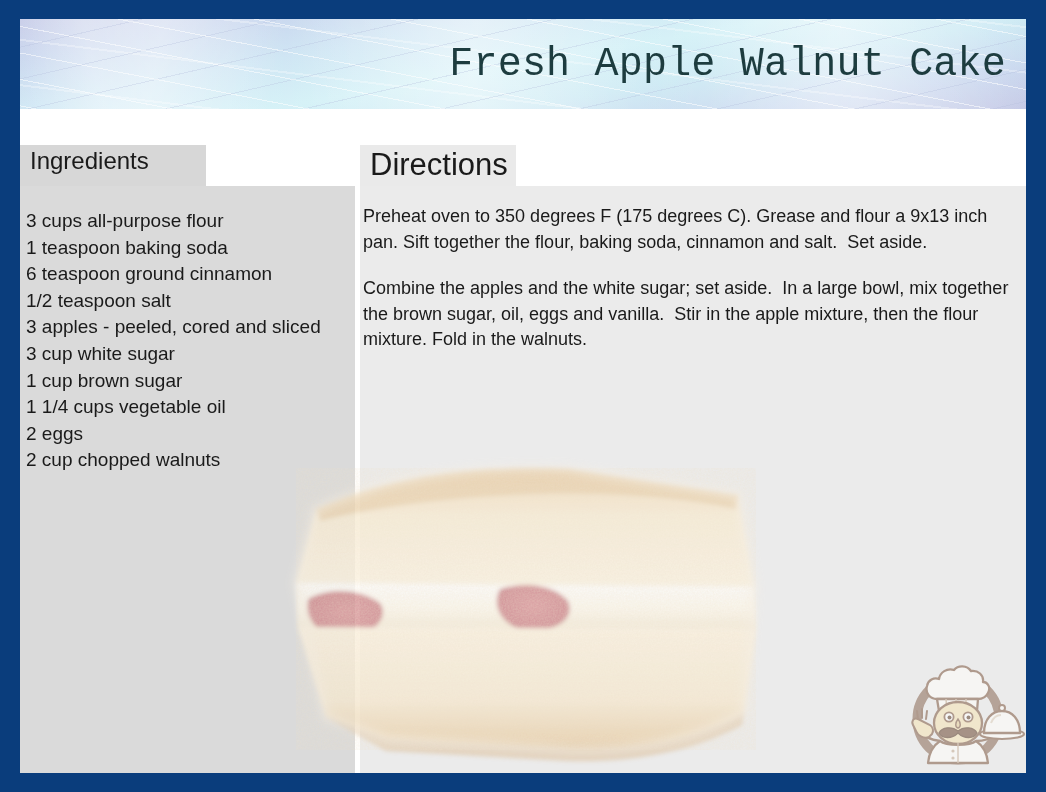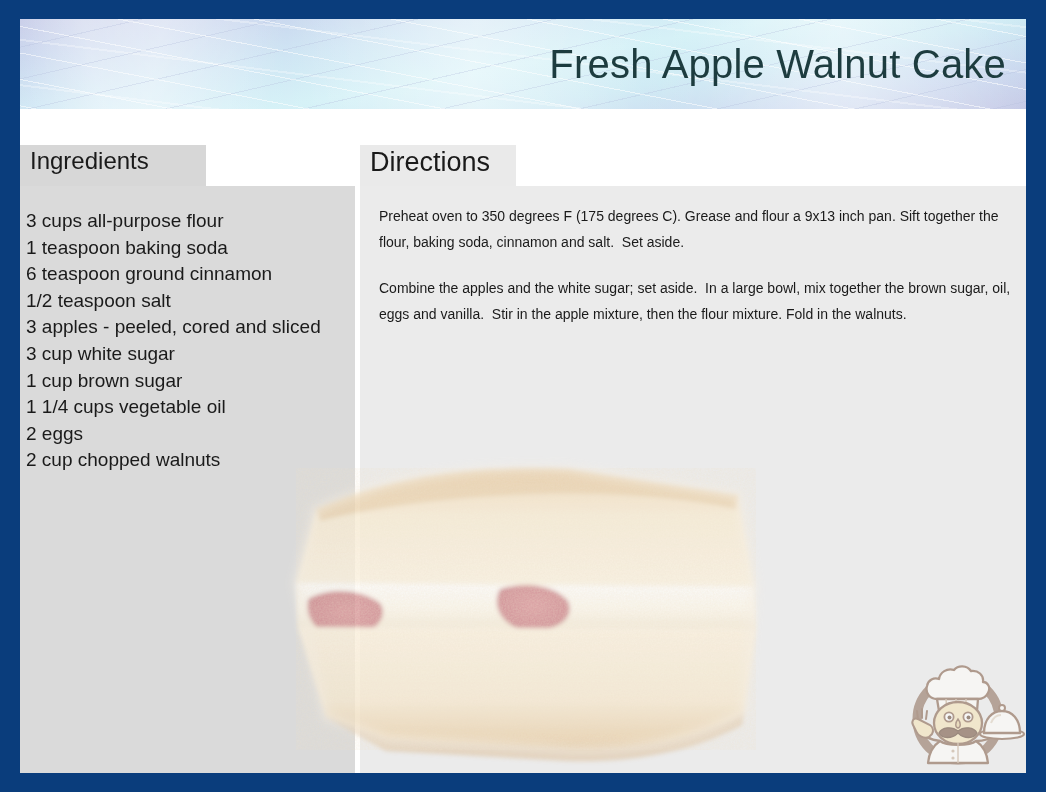--- a/index.html
+++ b/index.html
@@ -36,20 +36,21 @@
     position: absolute;
     left: 0px;
     top: 0px;
     width: 1006px;
     height: 90px;
     background:
       linear-gradient(99deg, rgba(255,255,255,0.00) 0%, rgba(255,255,255,0.35) 14%, rgba(255,255,255,0.0) 26%, rgba(255,255,255,0.30) 45%, rgba(255,255,255,0.0) 62%, rgba(255,255,255,0.28) 80%, rgba(255,255,255,0.0) 100%),
       linear-gradient(-101deg, rgba(255,255,255,0.00) 0%, rgba(255,255,255,0.30) 18%, rgba(255,255,255,0.0) 33%, rgba(255,255,255,0.26) 55%, rgba(255,255,255,0.0) 72%, rgba(255,255,255,0.30) 92%, rgba(255,255,255,0.0) 100%),
       linear-gradient(170deg, #c7cce8 0%, #c9d6ee 14%, #cfe6f4 32%, #d4f1f7 50%, #cdeaf4 66%, #c9d8ef 84%, #c5c9e6 100%);
     overflow: hidden;
+    font-family: Liberation Mono, monospace;
   }
   #header-texture {
     position: absolute;
     inset: -20px;
     background-image:
       repeating-linear-gradient(11deg, rgba(255,255,255,0.55) 0px, rgba(255,255,255,0.55) 1px, rgba(255,255,255,0) 1px, rgba(255,255,255,0) 26px),
       repeating-linear-gradient(-13deg, rgba(180,190,220,0.30) 0px, rgba(180,190,220,0.30) 1px, rgba(255,255,255,0) 1px, rgba(255,255,255,0) 31px),
       repeating-linear-gradient(7deg, rgba(255,255,255,0.30) 0px, rgba(255,255,255,0.30) 2px, rgba(255,255,255,0) 2px, rgba(255,255,255,0) 45px);
     pointer-events: none;
   }
@@ -110,42 +111,41 @@
     left: 340px;
     top: 126px;
     width: 156px;
     height: 41px;
     background: #eaeaea;
   }
   #directions-heading {
     position: absolute;
     left: 350px;
     top: 128px;
-    font-size: 27px;
+    font-size: 31px;
     color: #1a1a1a;
     font-weight: normal;
     white-space: nowrap;
   }
   #directions-panel {
     position: absolute;
     left: 340px;
     top: 167px;
     width: 666px;
     height: 587px;
     background: #ebebeb;
   }
   #directions-body {
     position: absolute;
     left: 343px;
     top: 185px;
     width: 652px;
-    font-size: 14px;
+    font-size: 18px;
     line-height: 25.6px;
     color: #1a1a1a;
-    margin-left: 16px;
   }
   #directions-body p {
     margin: 0 0 21px 0;
     white-space: pre-wrap;
   }
 
   
   #cake-photo {
     position: absolute;
     left: 248px;

